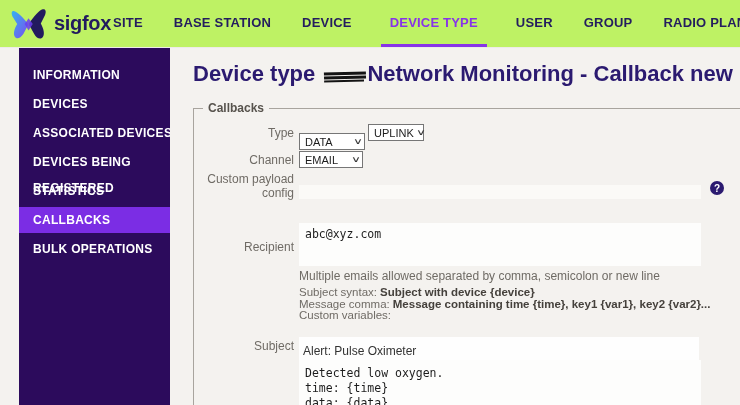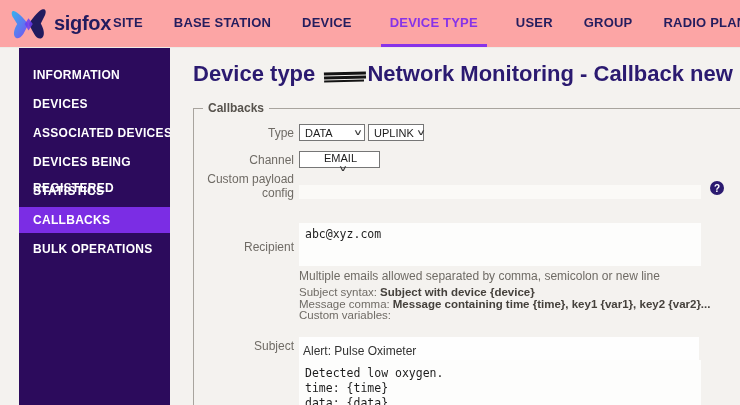--- a/index.html
+++ b/index.html
@@ -1,20 +1,20 @@
 <!DOCTYPE html>
 <html><head>
 <meta charset="utf-8">
 <style>
   html,body{margin:0;padding:0;background:#ddd;}
   .screen{position:relative;width:740px;height:405px;overflow:hidden;background:#f4f2ef;
           font-family:"Liberation Sans",sans-serif;-webkit-font-smoothing:antialiased;}
 
   
-  .topbar{position:absolute;left:0;top:0;width:740px;height:48px;background:#fca5a5;
+  .topbar{position:absolute;left:0;top:0;width:740px;height:48px;background:#bef264;
           border-bottom:1px solid #edebe7;box-sizing:border-box;display:flex;align-items:stretch;z-index:3;}
   .logo{display:flex;align-items:center;padding-left:10px;width:175px;box-sizing:border-box;}
   .logo-text{font-size:20px;font-weight:700;color:#221b5e;letter-spacing:-0.3px;margin-left:6px;}
   .nav{display:flex;align-items:stretch;gap:27px;white-space:nowrap;}
   .navitem{display:flex;align-items:center;font-size:13px;font-weight:600;color:#241d5e;
            letter-spacing:.2px;border-bottom:3px solid transparent;padding:0 2px;box-sizing:border-box;cursor:pointer;}
   .navitem.active{color:#8733e8;border-bottom-color:#8733e8;padding:0 9px;}
 
   
   .sidebar{position:absolute;left:0;top:48px;width:170px;bottom:0;background:#2c0b5c;
@@ -39,23 +39,23 @@
           font-size:12px;font-weight:700;color:#57534d;}
 
   .flabel{position:absolute;left:0;width:100px;text-align:right;font-size:12px;color:#6f6b65;}
   .lab-type{top:17px}.lab-channel{top:44px}.lab-cp1{top:63px}.lab-cp2{top:77px}
   .lab-recipient{top:131px}.lab-subject{top:230px}
 
   .sel{position:absolute;height:17px;border:1px solid #767676;background:#ffffff;display:flex;
        align-items:center;justify-content:space-between;font-size:11px;color:#1c1c1c;
        padding:0 3px 0 5px;box-sizing:border-box;cursor:pointer;}
   .sel .chev{font-size:8px;color:#3c3c3c;margin-left:4px;transform:scaleX(1.7);}
-  .sel-type1{left:105px;top:15px;width:66px;}
+  .sel-type1{left:105px;top:24px;width:66px;}
   .sel-type2{left:174px;top:15px;width:56px;}
-  .sel-channel{left:105px;top:42px;width:81px;flex-direction:column;}
+  .sel-channel{left:105px;top:42px;width:64px;}
 
   .inp-cp{position:absolute;left:105px;top:76px;width:402px;height:14px;background:#fbfaf7;
           border:0;box-sizing:border-box;font-size:11px;padding:0 4px;color:#333;outline:none;}
   .help{position:absolute;left:516px;top:72px;width:14px;height:14px;border-radius:50%;
         background:#2b1a70;color:#fff;font-size:10px;font-weight:700;display:flex;
         align-items:center;justify-content:center;cursor:pointer;}
 
   .ta{position:absolute;background:#fdfdfc;border:0;resize:none;outline:none;
       font-family:"DejaVu Sans Mono",monospace;font-size:11.5px;line-height:15px;
       color:#1d1d1d;padding:4px 6px;box-sizing:border-box;}

